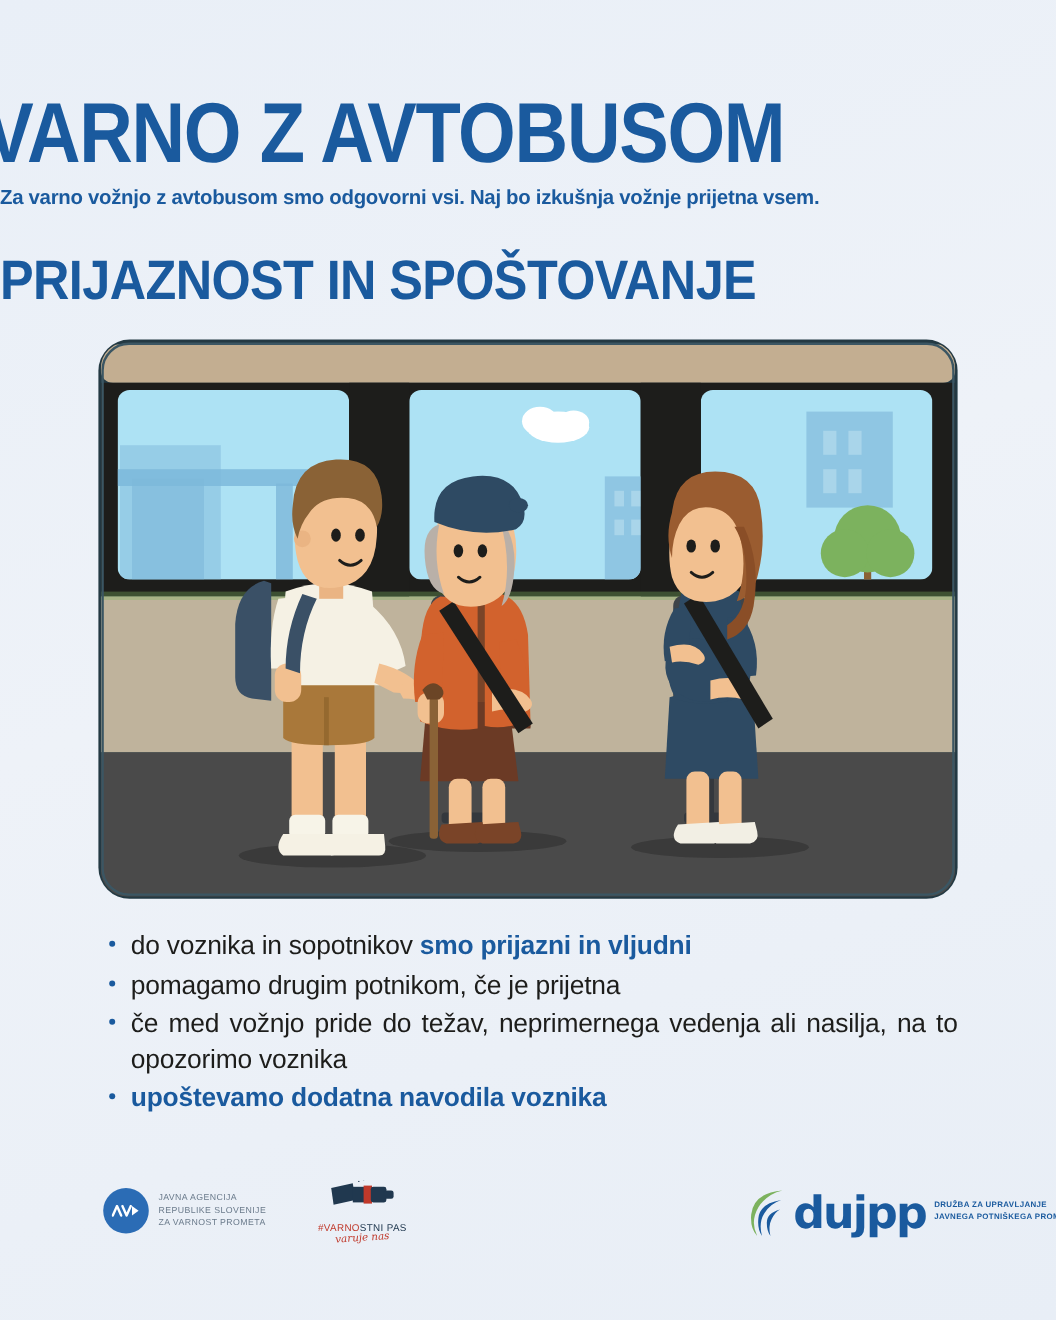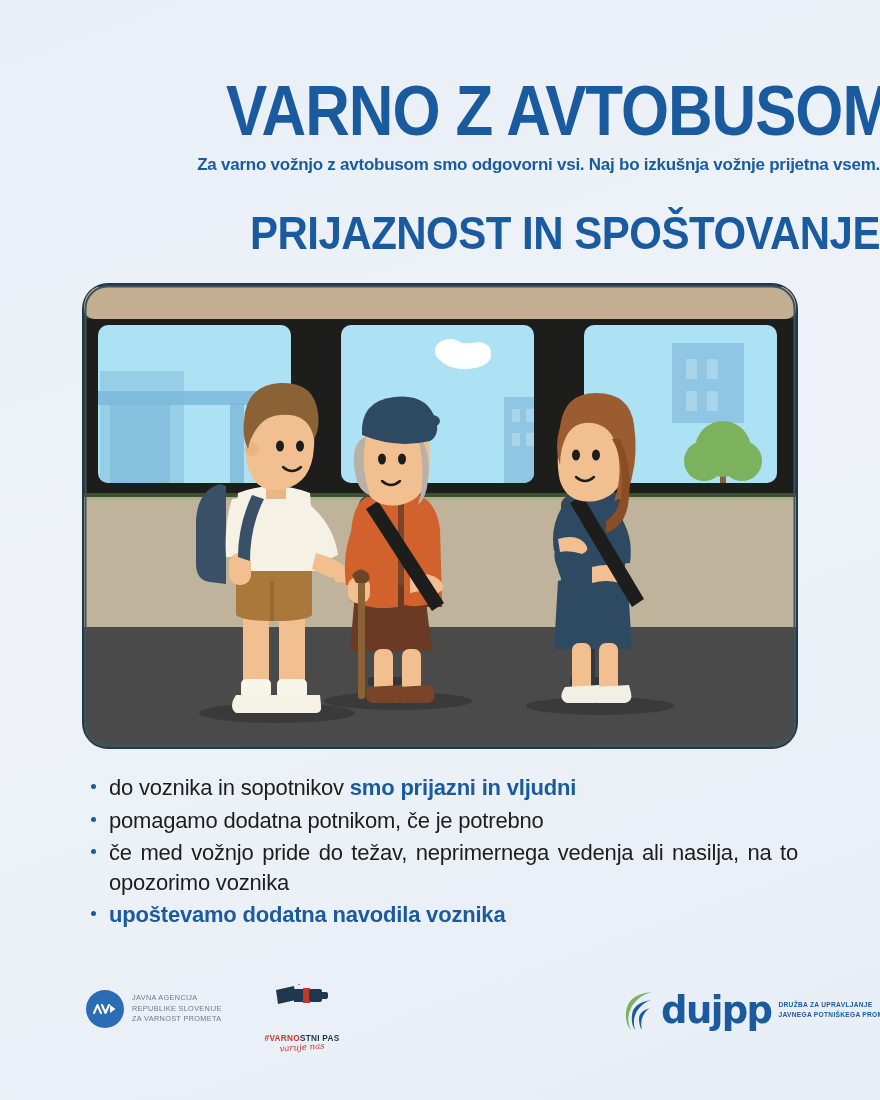--- a/index.html
+++ b/index.html
@@ -17,22 +17,21 @@
   .poster {
     position: relative;
     width: 880px;
     height: 1100px;
     background: linear-gradient(160deg, #e9eff7 0%, #eef2f8 45%, #e8eef6 100%);
   }
 
   
   .header {
     padding-top: 78px;
-    text-align: right;
-    padding-left: 23px;
+    text-align: left;
   }
   .main-title {
     font-size: 60px;
     font-weight: bold;
     letter-spacing: -1px;
     color: #1a5a9e;
     line-height: 0.92;
     font-family: "Liberation Sans", sans-serif;
     transform: scaleY(1.18) scaleX(1.03);
     transform-origin: center top;
@@ -138,24 +137,24 @@
   }
   .logo-belt {
     position: absolute;
     left: 256px;
     top: -4px;
     width: 92px;
     text-align: center;
   }
   .belt-tag {
     font-size: 8.2px;
-    font-weight: bold;
+    font-weight: normal;
     color: #20384f;
     letter-spacing: 0.3px;
-    margin-top: 18px;
+    margin-top: 2px;
   }
   .belt-tag .hash { color: #c0392b; }
   .belt-script {
     font-family: "DejaVu Serif", serif;
     font-style: italic;
     font-size: 8.6px;
     color: #c0392b;
     margin-top: -1px;
     transform: rotate(-4deg);
   }
@@ -408,21 +407,21 @@
 
       <rect x="5.5" y="5.5" width="709" height="459" rx="22" ry="22" fill="none" stroke="#3b5663" stroke-width="2"></rect>
     </svg>
   </div>
 
   <ul class="bullets">
     <li class="bullet">
       <span>do voznika in sopotnikov </span><span class="b-strong">smo prijazni in vljudni</span>
     </li>
     <li class="bullet">
-      <span>pomagamo dodatna potnikom, če je potrebno</span>
+      <span>pomagamo drugim potnikom, če je prijetna</span>
     </li>
     <li class="bullet justify">
       <span class="txt">če med vožnjo pride do težav, neprimernega vedenja ali nasilja, na to opozorimo voznika</span>
     </li>
     <li class="bullet all-strong">
       <span>upoštevamo dodatna navodila voznika</span>
     </li>
   </ul>
 
   <div class="footer">

